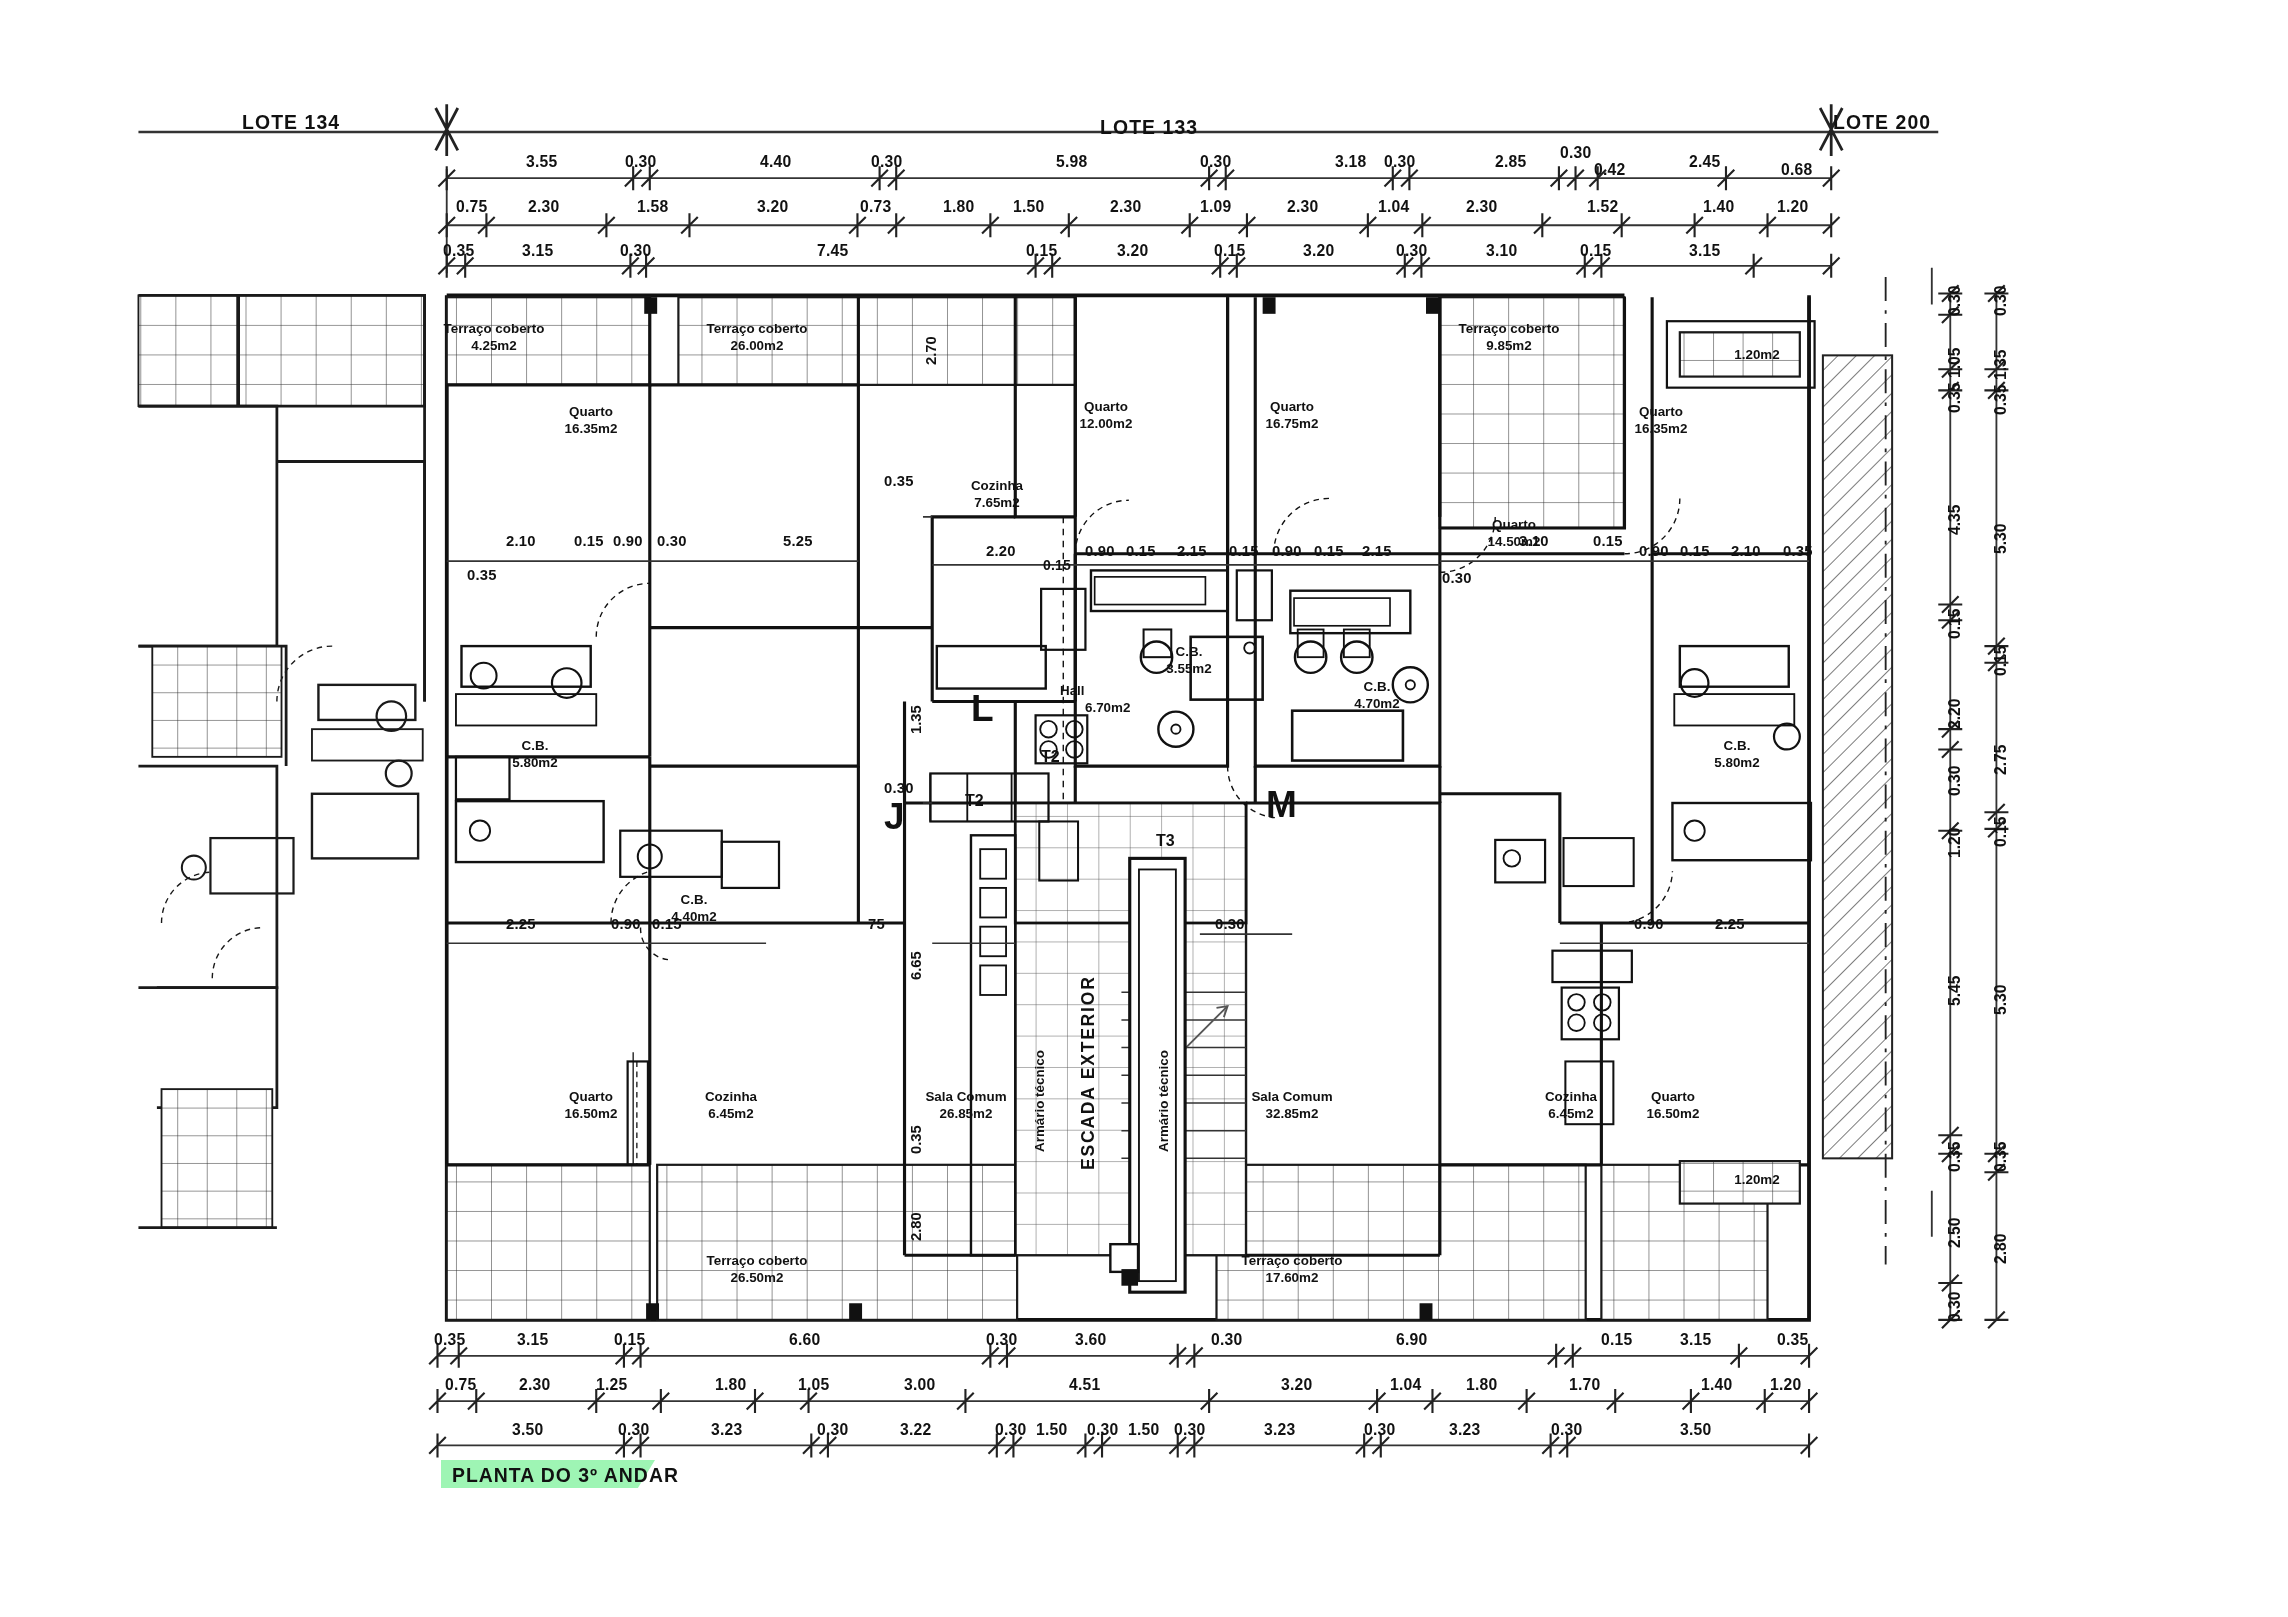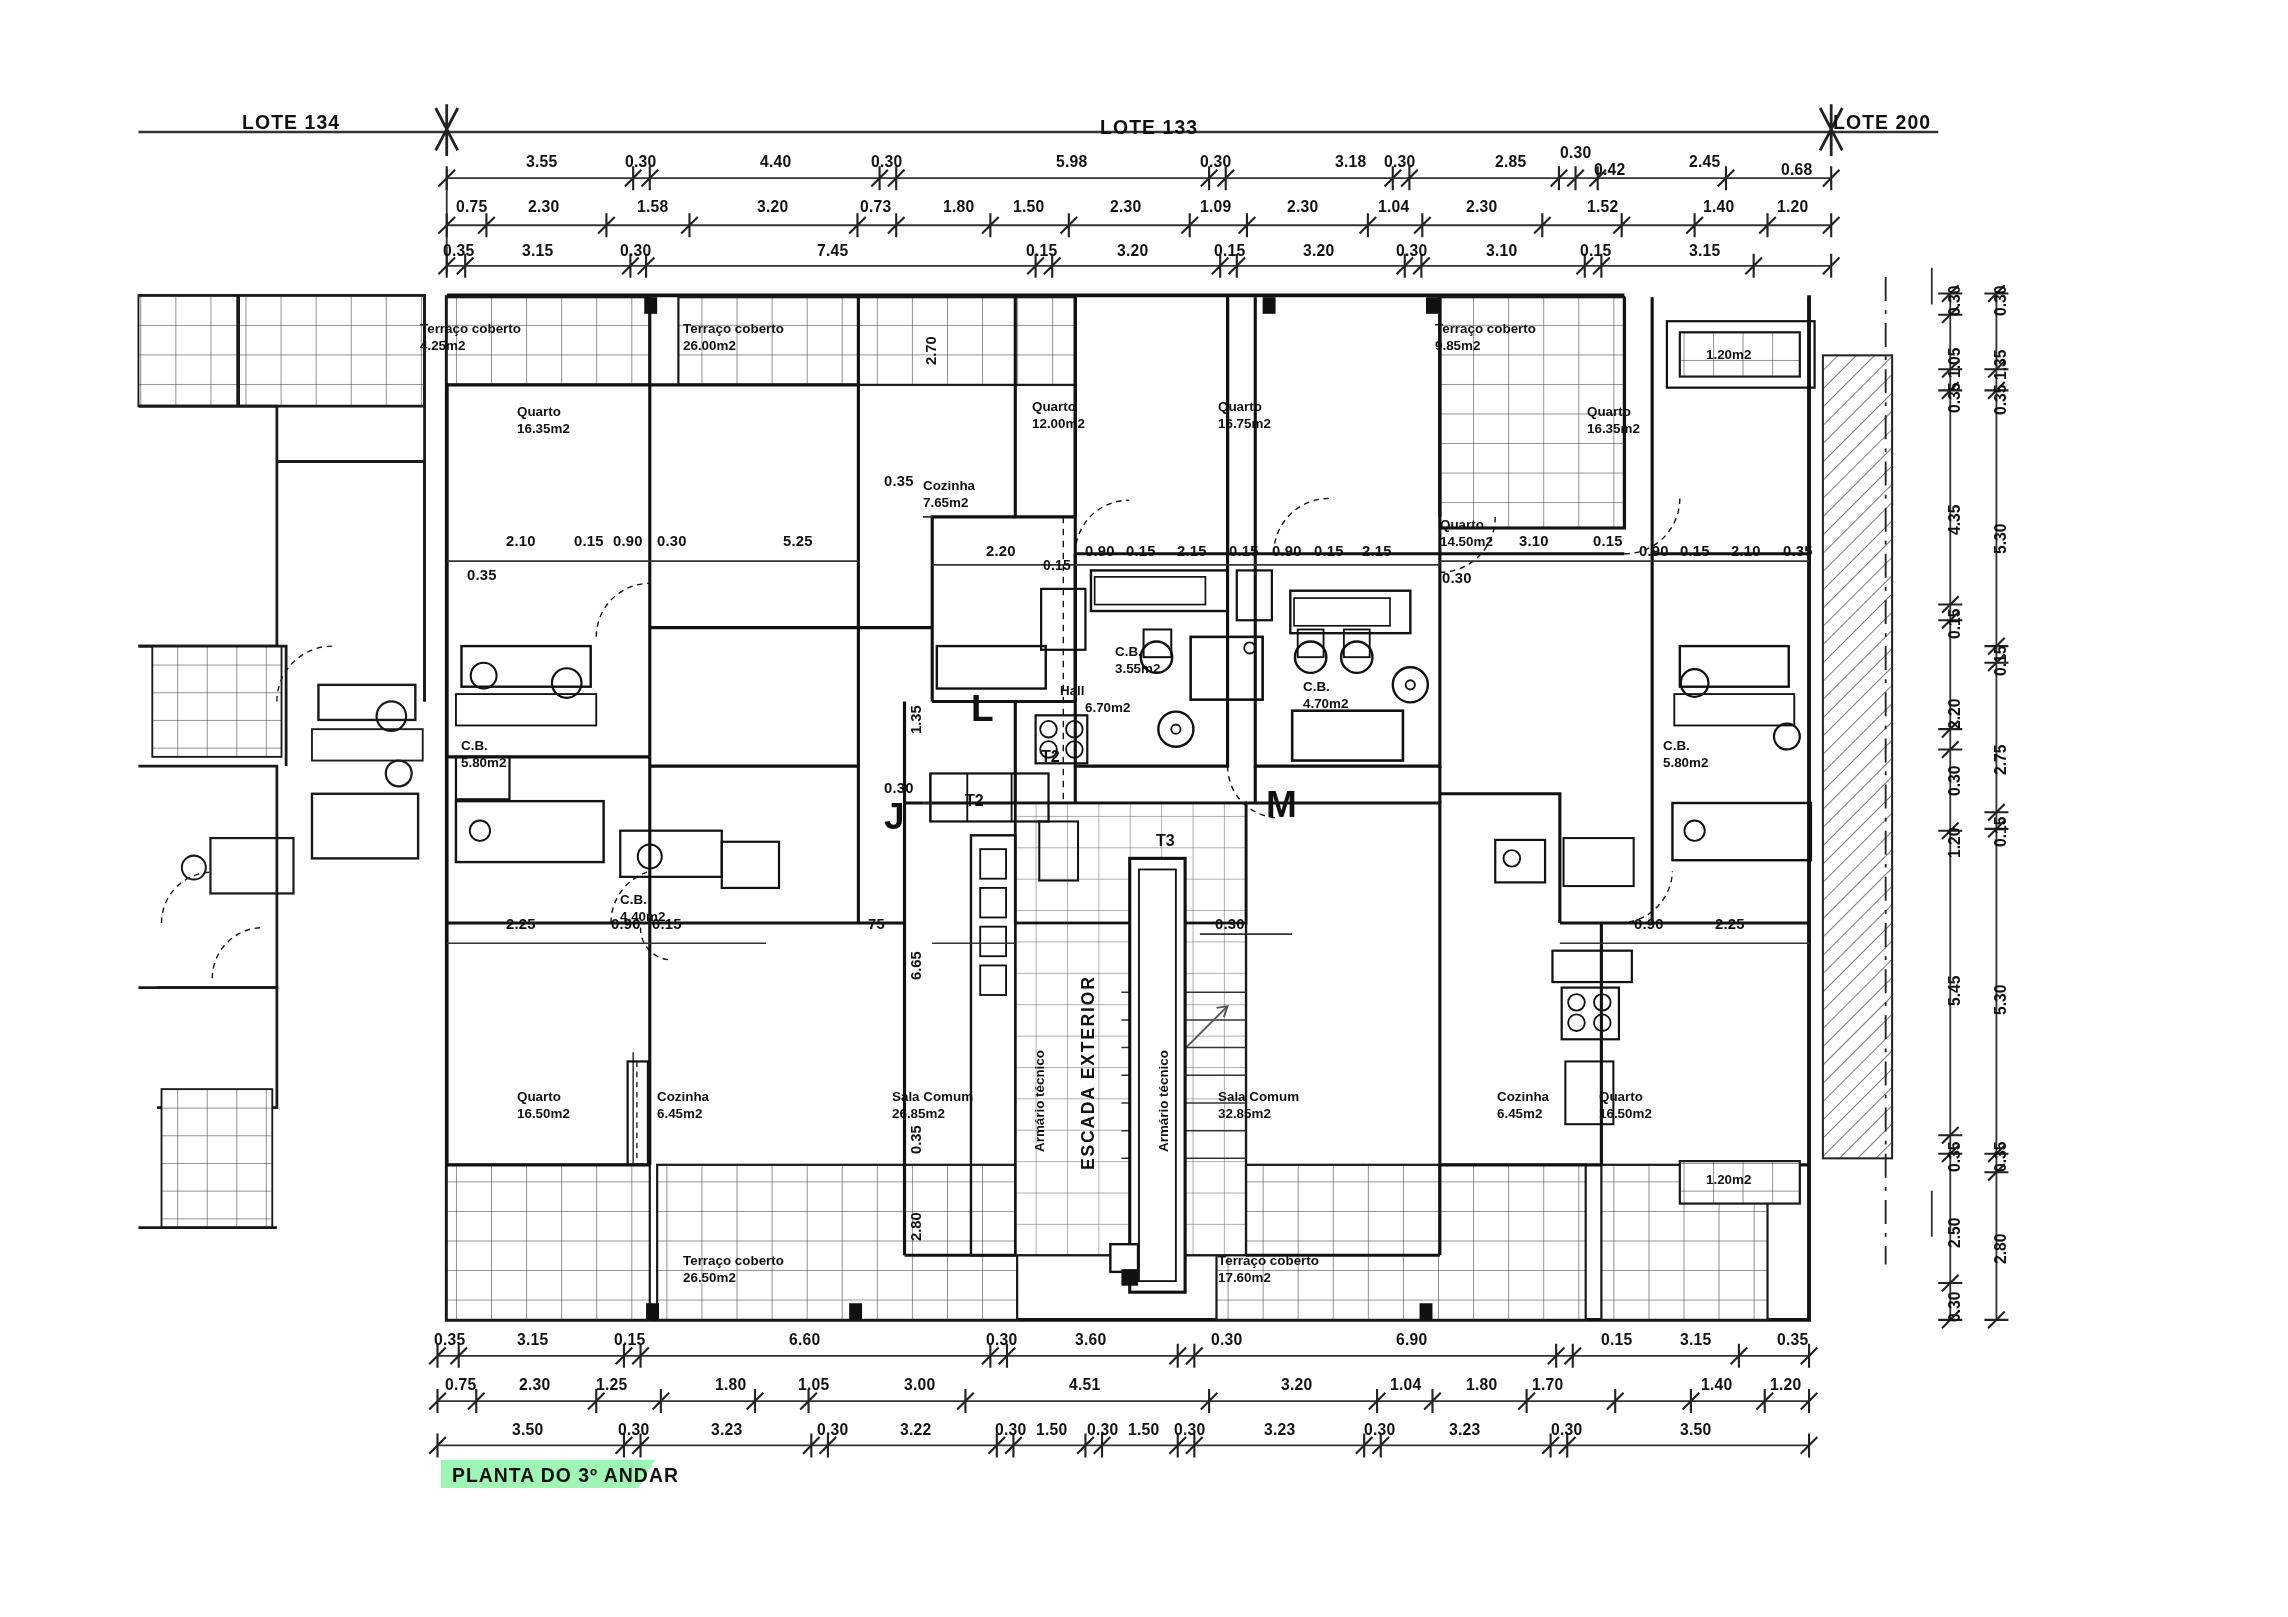--- a/index.html
+++ b/index.html
@@ -8,21 +8,21 @@
     font-family:"Liberation Sans",sans-serif;color:#111;
   }
   #sheet{position:absolute;inset:0;}
   svg{position:absolute;left:0;top:0;width:2289px;height:1618px;}
 
   
   .lbl{position:absolute;white-space:nowrap;line-height:1.15;}
   .lot{font-size:19.4px;letter-spacing:1.1px;font-weight:600;}
   .dim{font-size:15.7px;font-weight:700;letter-spacing:0.2px;}
   .dimv{font-size:15.7px;font-weight:700;transform-origin:0 0;transform:rotate(-90deg);}
-  .room{font-size:13.4px;font-weight:700;line-height:1.25;}
+  .room{font-size:13.4px;font-weight:700;text-align:center;line-height:1.25;}
   .roomv{font-size:13.4px;font-weight:700;transform-origin:0 0;transform:rotate(-90deg);}
   .bigv{font-size:17.5px;font-weight:700;letter-spacing:1.8px;transform-origin:0 0;transform:rotate(-90deg);}
   .zone{font-size:37px;font-weight:800;}
   .tcode{font-size:16px;font-weight:600;}
   .title{font-size:19.4px;font-weight:600;letter-spacing:1px;}
   .hl{position:absolute;background:#9ef5b4;}
 </style>
 </head>
 <body>
 
@@ -500,21 +500,21 @@
   <div class="lbl dim" style="left:445px;top:1376px">0.75</div>
   <div class="lbl dim" style="left:519px;top:1376px">2.30</div>
   <div class="lbl dim" style="left:596px;top:1376px">1.25</div>
   <div class="lbl dim" style="left:715px;top:1376px">1.80</div>
   <div class="lbl dim" style="left:798px;top:1376px">1.05</div>
   <div class="lbl dim" style="left:904px;top:1376px">3.00</div>
   <div class="lbl dim" style="left:1069px;top:1376px">4.51</div>
   <div class="lbl dim" style="left:1281px;top:1376px">3.20</div>
   <div class="lbl dim" style="left:1390px;top:1376px">1.04</div>
   <div class="lbl dim" style="left:1466px;top:1376px">1.80</div>
-  <div class="lbl dim" style="left:1532px;top:1376px">1.70</div>
+  <div class="lbl dim" style="left:1569px;top:1376px">1.70</div>
   <div class="lbl dim" style="left:1701px;top:1376px">1.40</div>
   <div class="lbl dim" style="left:1770px;top:1376px">1.20</div>
 
   <div class="lbl dim" style="left:512px;top:1421px">3.50</div>
   <div class="lbl dim" style="left:618px;top:1421px">0.30</div>
   <div class="lbl dim" style="left:711px;top:1421px">3.23</div>
   <div class="lbl dim" style="left:817px;top:1421px">0.30</div>
   <div class="lbl dim" style="left:900px;top:1421px">3.22</div>
   <div class="lbl dim" style="left:995px;top:1421px">0.30</div>
   <div class="lbl dim" style="left:1036px;top:1421px">1.50</div>

